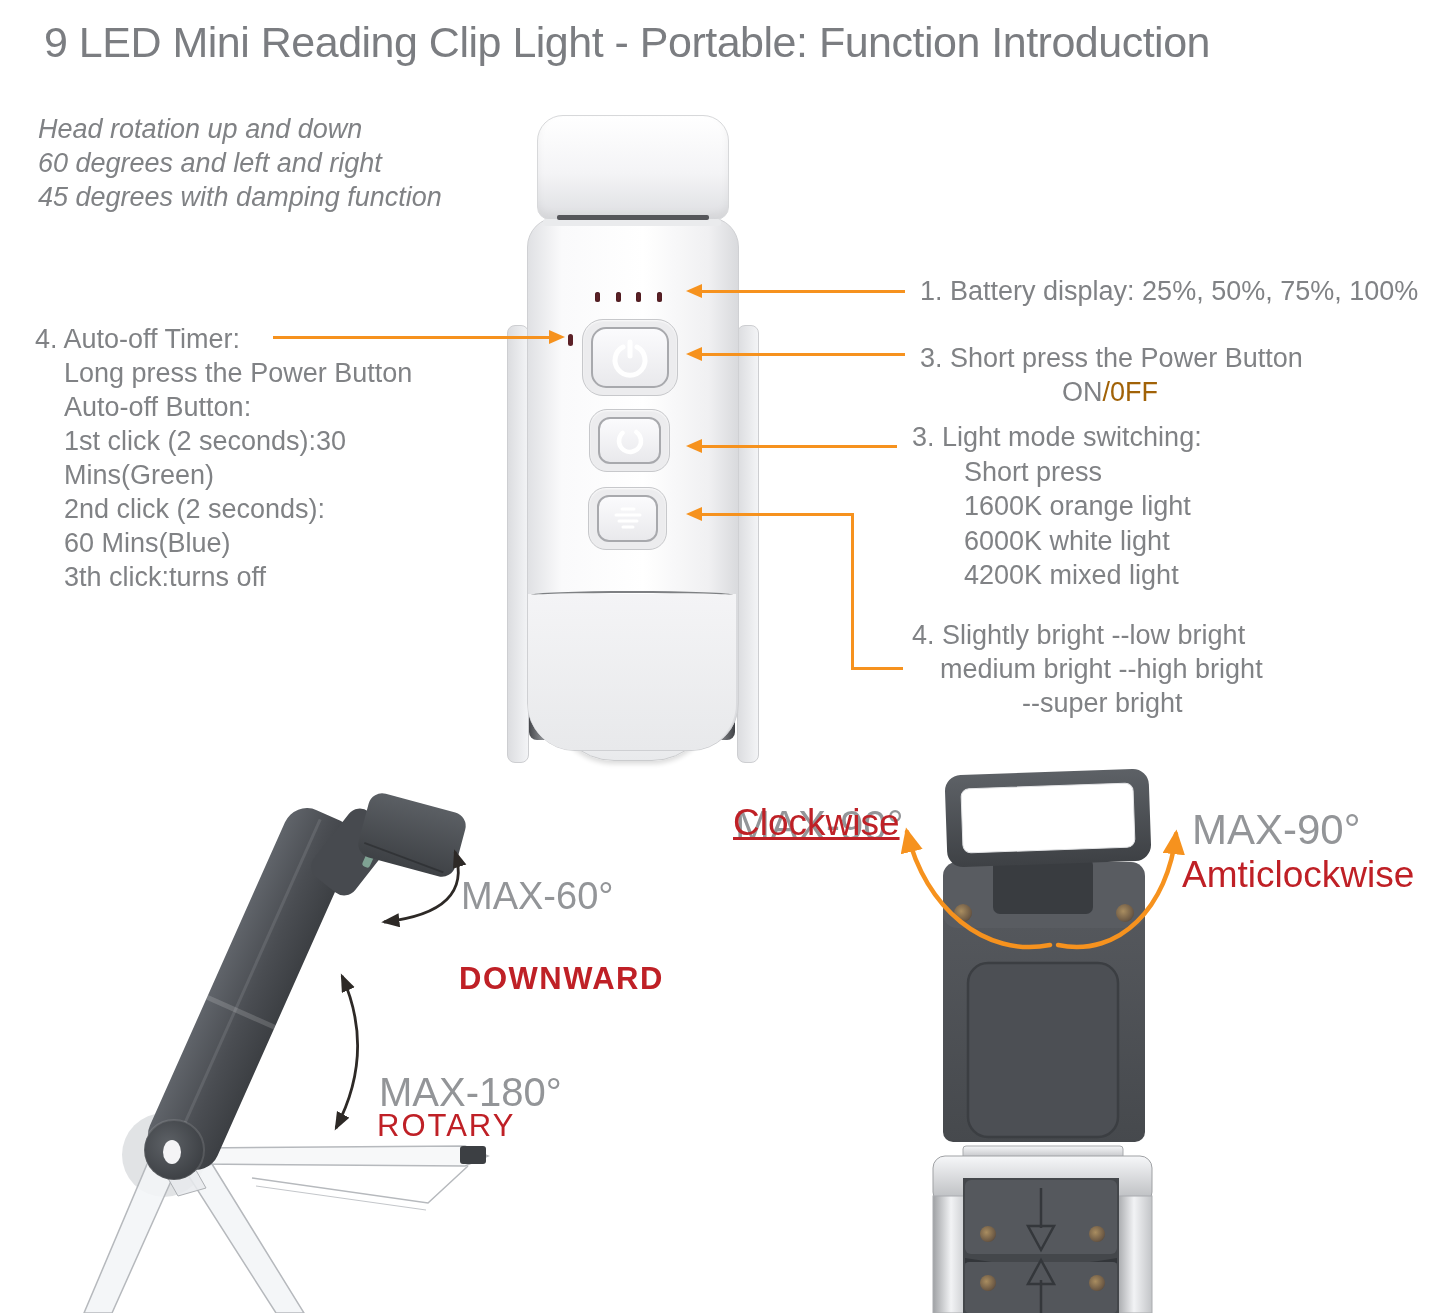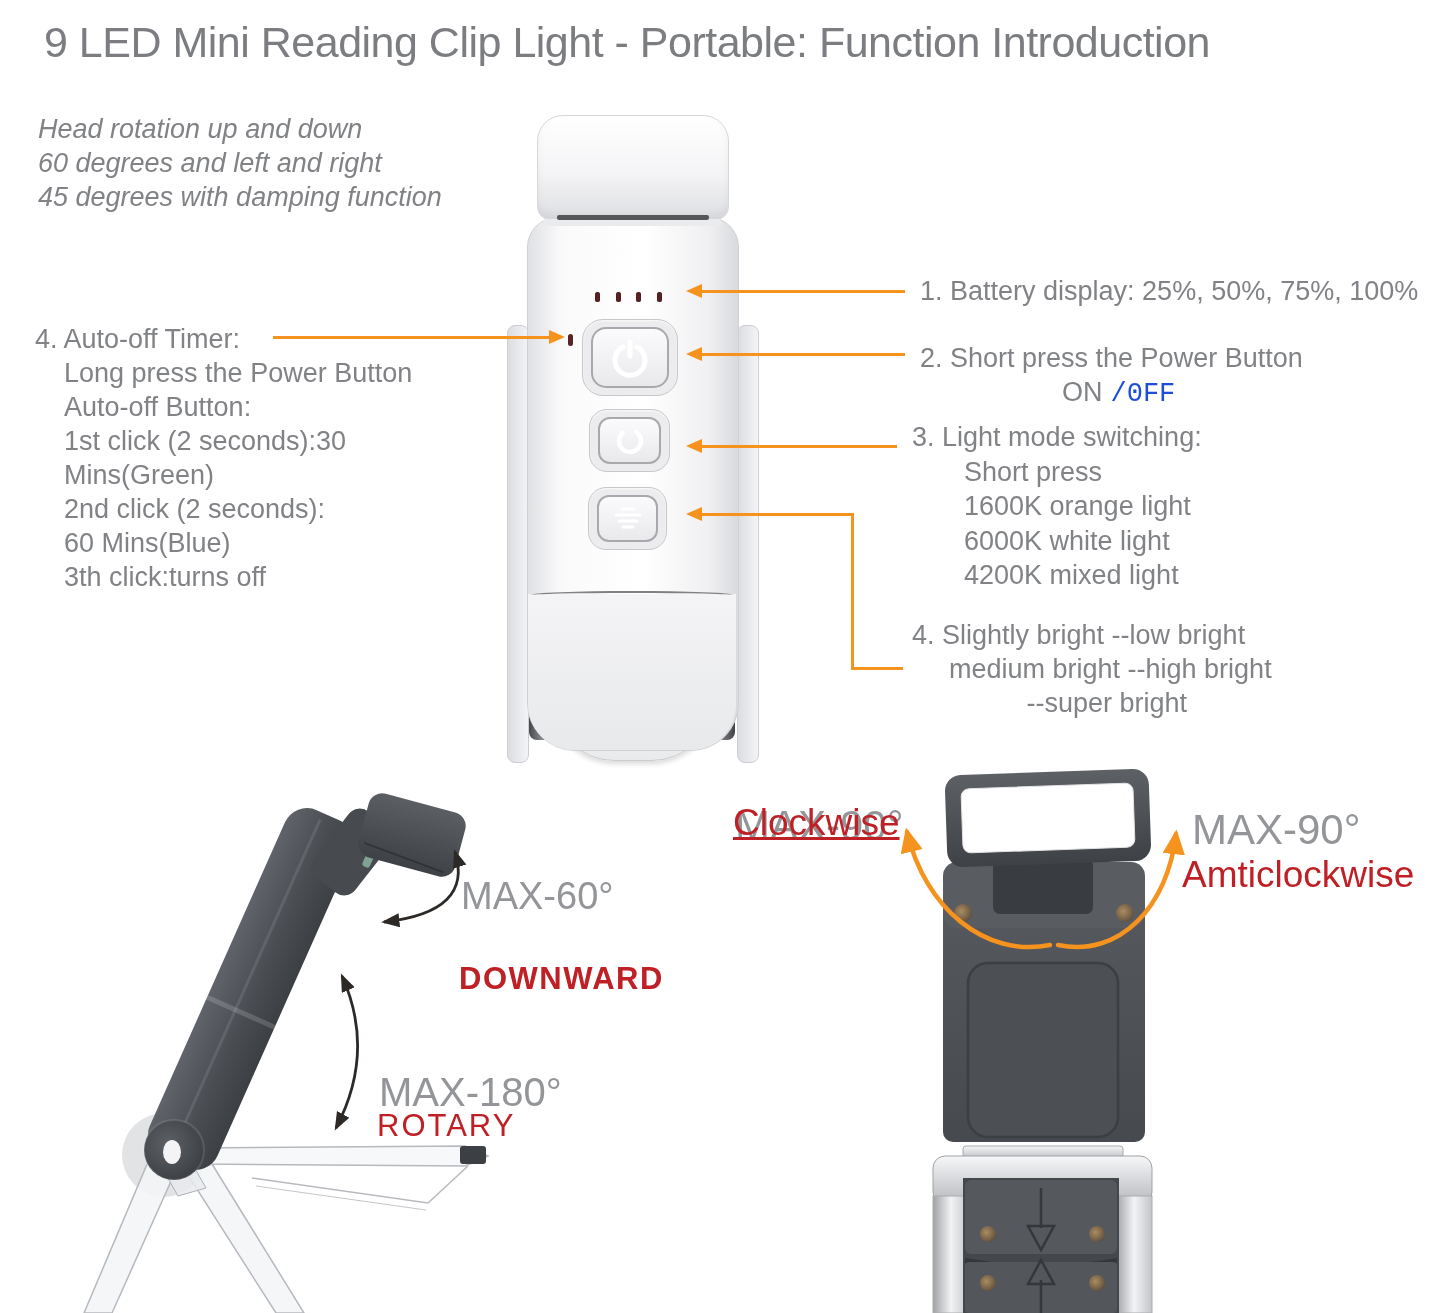--- a/index.html
+++ b/index.html
@@ -1,21 +1,21 @@
 <!DOCTYPE html>
 <html style="--orange: #F6921E; --red: #BF2026; --text-gray: #808285; --label-gray: #939598; --arrow-dark: #2D2926; --title-gray: #7B7D81;"><head>
 <meta charset="utf-8">
 <style>
   html,body{margin:0;padding:0;background:#fff;}
   .canvas{position:relative;width:1445px;height:1313px;background:#ffffff;overflow:hidden;
           font-family:"Liberation Sans",sans-serif;}
   .abs{position:absolute;}
   .title{left:44px;top:18px;font-size:43px;letter-spacing:-0.5px;color:var(--title-gray);}
   .note{color:var(--text-gray);font-size:27px;line-height:34px;}
-  .serif{font-family:Liberation Mono, monospace;color:#1d4ed8;margin-left:8px;}
+  .serif{font-family:Liberation Sans, sans-serif;color:#a16207;}
   .maxlabel{color:var(--label-gray);}
   .redlabel{color:var(--red);}
 
   
   .oline{background:var(--orange);height:3px;}
   .ovline{background:var(--orange);width:3px;}
   .tri-left{width:0;height:0;border-style:solid;border-width:7px 16px 7px 0;
             border-color:transparent var(--orange) transparent transparent;}
   .tri-right{width:0;height:0;border-style:solid;border-width:7px 0 7px 16px;
              border-color:transparent transparent transparent var(--orange);}
@@ -70,39 +70,39 @@
       <div>Mins(Green)</div>
       <div>2nd click (2 seconds):</div>
       <div>60 Mins(Blue)</div>
       <div>3th click:turns off</div>
     </div>
   </div>
 
   <div class="abs note" style="left:920px;top:274px;">1. Battery display: 25%, 50%, 75%, 100%</div>
 
   <div class="abs note" style="left:920px;top:341px;">
-    <div>2. Short press the Power Button</div>
+    <div>3. Short press the Power Button</div>
     <div style="padding-left:142px;">
       <span>ON</span><span class="serif">/0FF</span>
     </div>
   </div>
 
   <div class="abs note" style="left:912px;top:420px;line-height:34.5px;">
     <div>3. Light mode switching:</div>
     <div style="margin-left:52px;">
       <div>Short press</div>
       <div>1600K orange light</div>
       <div>6000K white light</div>
       <div>4200K mixed light</div>
     </div>
   </div>
 
   <div class="abs note" style="left:912px;top:618px;">
     <div>4. Slightly bright --low bright</div>
-    <div style="margin-left:37px;">medium bright --high bright</div>
+    <div style="margin-left:28px;">medium bright --high bright</div>
     <div style="margin-left:30px;text-align:center;">--super bright</div>
   </div>
 
   <div class="abs device">
     <div class="abs side-strip" style="left:2px;"></div>
     <div class="abs side-strip" style="left:232px;"></div>
     <div class="abs hinge-cyl" style="left:24px;"></div>
     <div class="abs hinge-cyl" style="left:200px;"></div>
     <div class="abs clip-plate"></div>
     <div class="abs body-main"></div>

